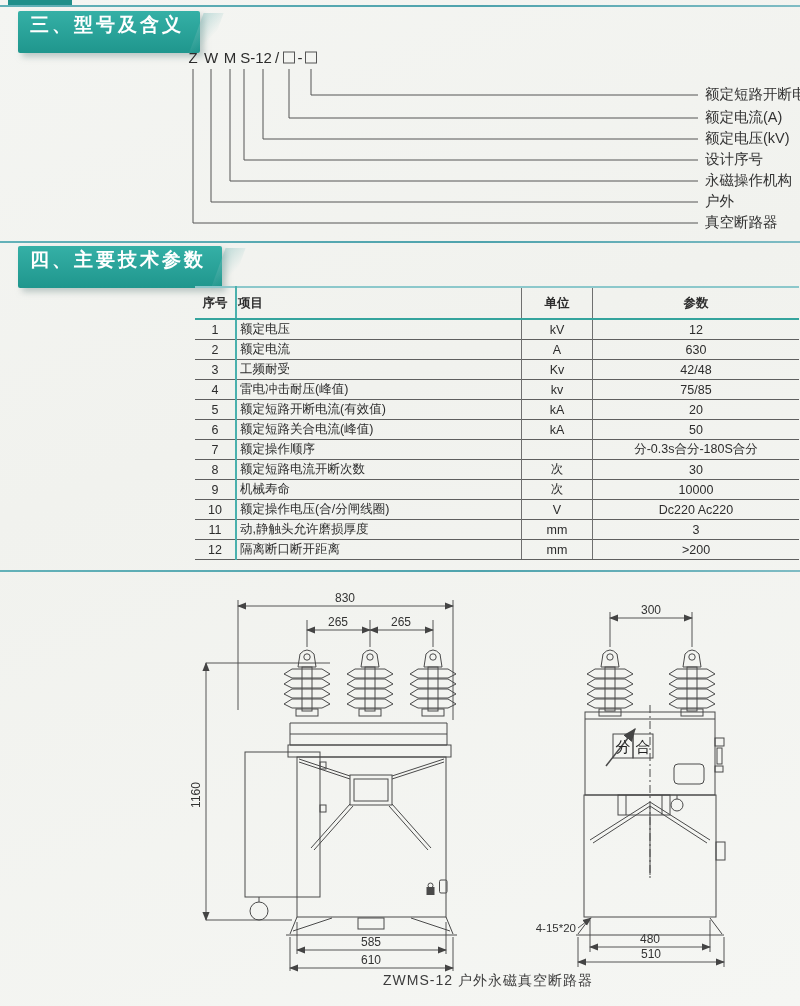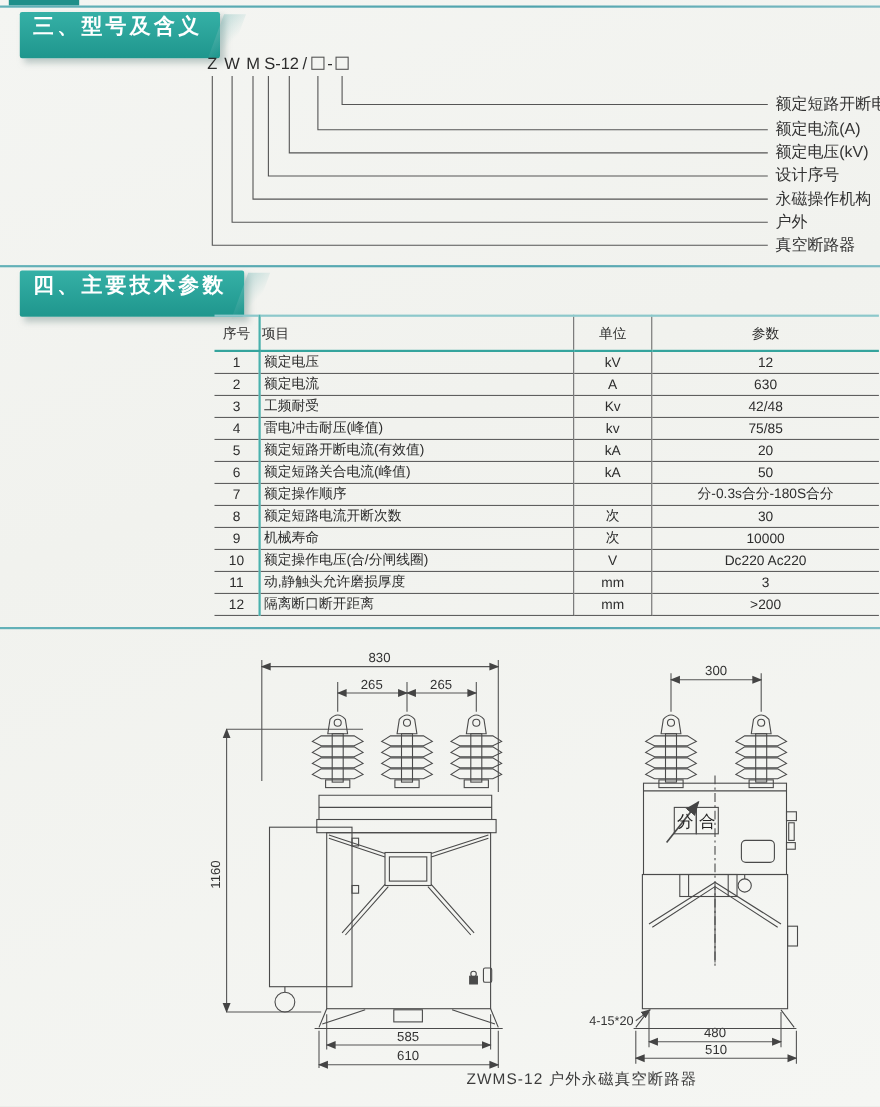--- a/index.html
+++ b/index.html
@@ -25,36 +25,36 @@
     background:linear-gradient(120deg,rgba(130,190,188,.45),rgba(255,255,255,0) 70%);
     transform:skewX(-20deg);
   }
   
   table#ptable{
     left:195px;top:286px;position:absolute;width:592px;
     border-collapse:collapse;table-layout:fixed;
     font-size:12.5px;color:#2d2d2d;
     border-top:2px solid #8cc8cb;
   }
-  #ptable th{height:28px;font-weight:normal;text-align:center;
+  #ptable th{height:28px;font-weight:bold;text-align:center;
     border-bottom:2px solid #35a49d;}
   #ptable td{height:19px;padding:0 3px;border-top:1px solid #5f5f5f;}
   #ptable tbody tr:first-child td{border-top:none;}
   #ptable tbody tr:last-child td{border-bottom:1px solid #5f5f5f;}
   #ptable .c0{width:38px;text-align:center;border-right:2px solid #4ab1ad;}
   #ptable .c1{width:282px;text-align:left;border-right:1px solid #6f6f6f;}
   #ptable .c2{width:68px;text-align:center;border-right:1px solid #6f6f6f;}
   #ptable .c3{width:204px;text-align:center;}
   
   svg{overflow:visible;}
   svg text{font-family:"Liberation Sans","DejaVu Sans",sans-serif;font-size:12px;fill:#333;}
   svg .lbl{font-size:14.5px;fill:#333;}
   svg .code{font-size:15px;fill:#2c2c2c;}
   svg .ind{font-size:15px;fill:#222;}
-  .caption{left:383px;top:972px;font-size:14px;color:#3c3c3c;letter-spacing:1px;margin-left:41px;}
+  .caption{left:383px;top:972px;font-size:14px;color:#3c3c3c;letter-spacing:1px;}
 </style>
 </head>
 <body>
 
 <div id="page">
 
   <div class="abs topcap"></div>
   <div class="abs topline" style="top:5px"></div>
   <div class="abs banner" style="top:11px">三、型号及含义</div>
 

